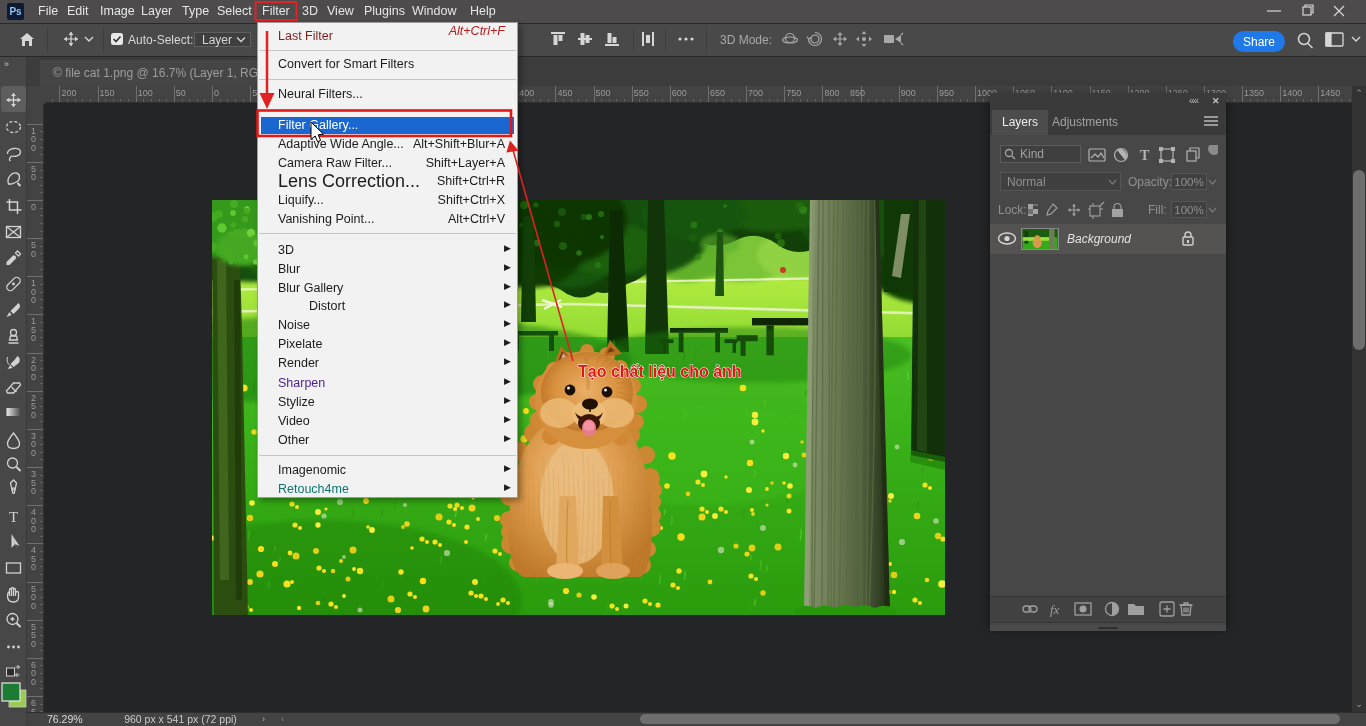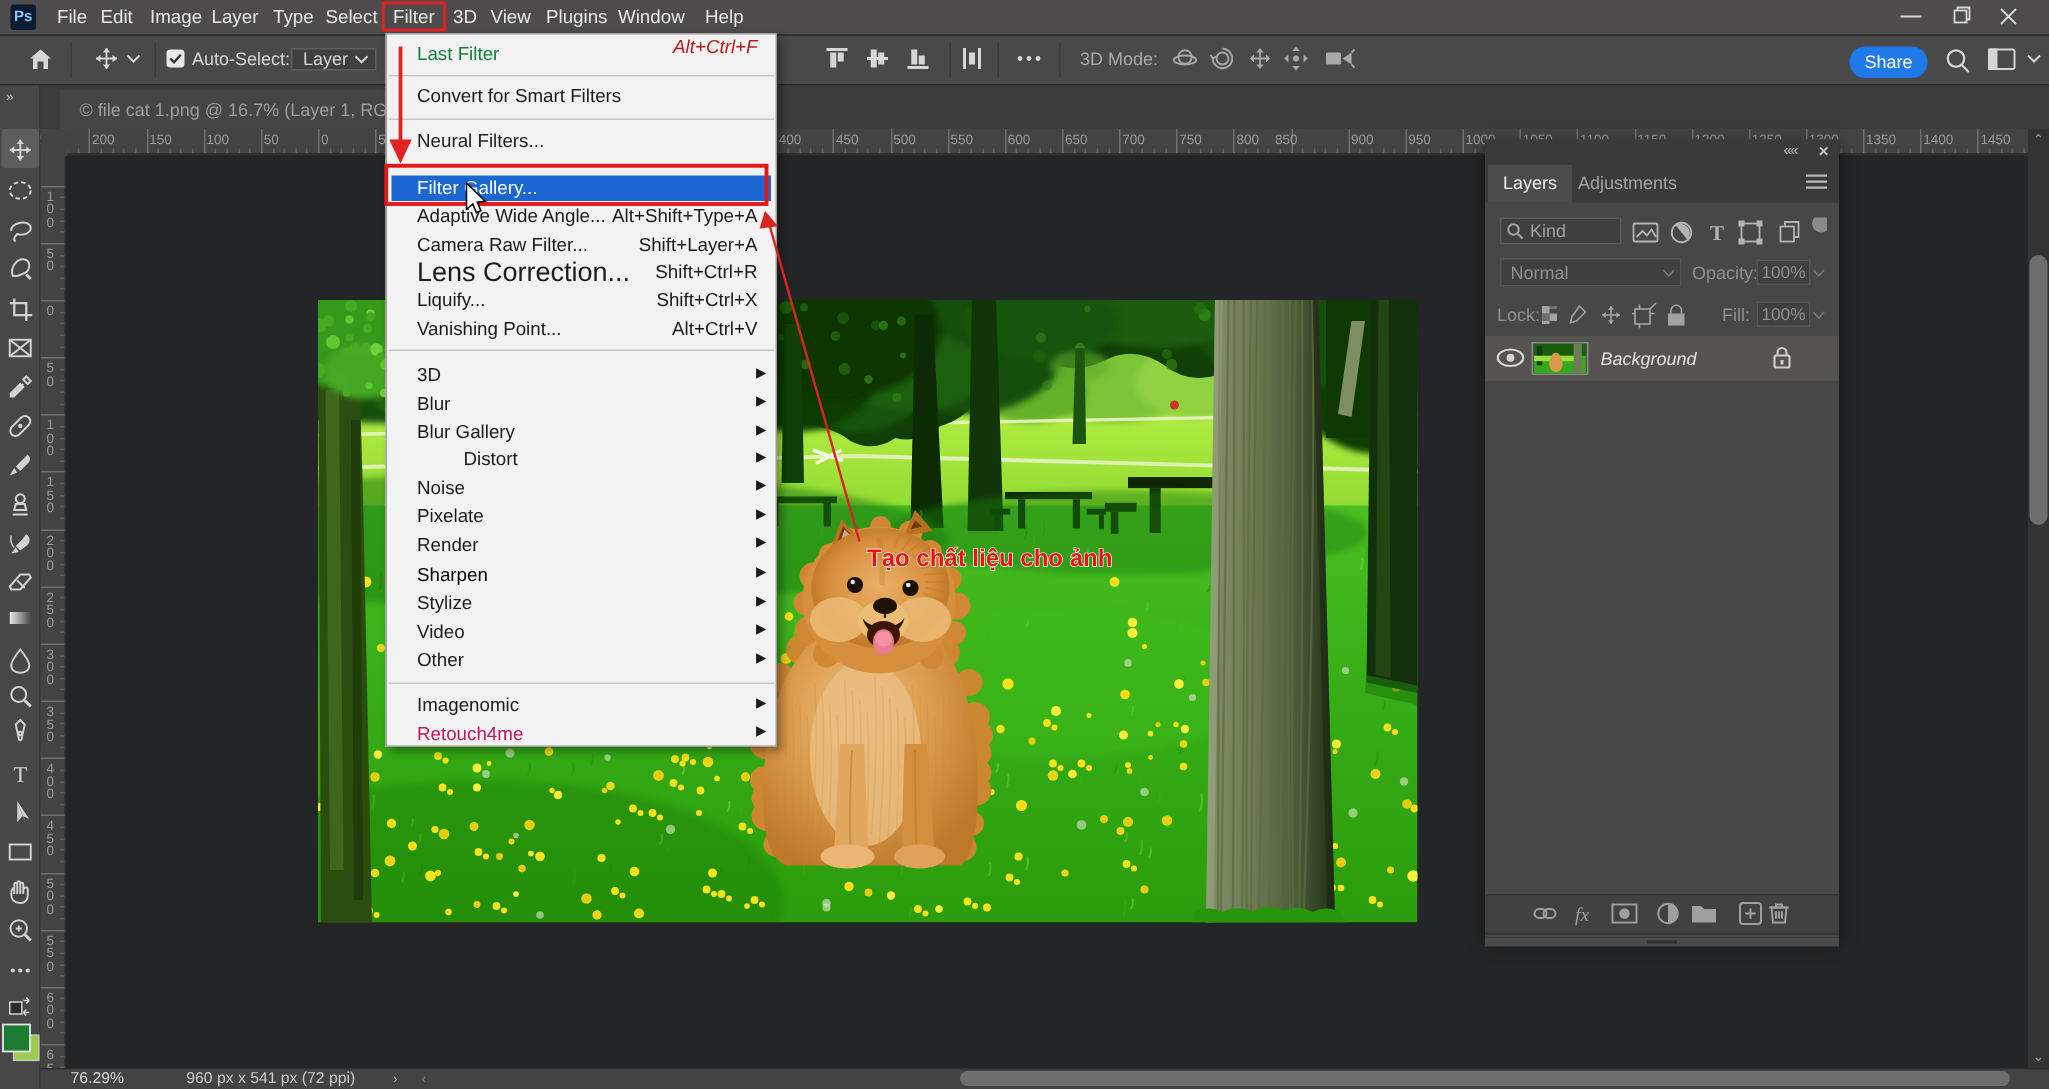--- a/index.html
+++ b/index.html
@@ -1419,30 +1419,30 @@
             <path d="M-5 -4 h10 l-1 10 h-8 Z"></path>
             <path d="M-6.5 -4 h13 M-2 -4 v-2 h4 v2 M-2 -1.5 v5 M0 -1.5 v5 M2 -1.5 v5"></path>
           </g>
 </g>
       </svg>
 </div>
 <div class="abs" style="left:990px;top:625px;width:236px;height:6px;background:#4a4a4a;"></div>
 <div class="abs" style="left:1098px;top:627px;width:20px;height:2px;background:#2f2f2f;"></div>
 
 <div class="abs" style="left:257px;top:22px;width:261px;height:476px;background:#f2f2f2;border:1px solid #9d9d9d;box-shadow:3px 3px 6px rgba(0,0,0,.35);">
-<div class="abs" style="left:20px;top:5.0px;height:16px;line-height:16px;font-size:12.5px;color:#15803d;white-space:nowrap;">Last Filter</div>
+<div class="abs" style="left:20px;top:5.0px;height:16px;line-height:16px;font-size:12.5px;color:#7f1d1d;white-space:nowrap;">Last Filter</div>
       <div class="abs" style="right:12px;top:0;height:16px;line-height:16px;font-size:12.5px;color:#b91c1c;font-style:italic;">Alt+Ctrl+F</div>
 <div class="abs" style="left:1px;top:26.5px;width:257px;height:1px;background:#c5c5c5;"></div>
 <div class="abs" style="left:20px;top:33.0px;height:16px;line-height:16px;font-size:12.5px;color:#1b1b1b;white-space:nowrap;">Convert for Smart Filters</div>
 <div class="abs" style="left:1px;top:55.5px;width:257px;height:1px;background:#c5c5c5;"></div>
 <div class="abs" style="left:20px;top:62.5px;height:16px;line-height:16px;font-size:12.5px;color:#1b1b1b;white-space:nowrap;">Neural Filters...</div>
 <div class="abs" style="left:3px;top:93.5px;width:253px;height:17px;background:#1a67d2;"></div>
 <div class="abs" style="left:20px;top:93.5px;height:16px;line-height:16px;font-size:12.5px;color:#ffffff;white-space:nowrap;">Filter Gallery...</div>
 <div class="abs" style="left:20px;top:112.5px;height:16px;line-height:16px;font-size:12.5px;color:#1b1b1b;white-space:nowrap;">Adaptive Wide Angle...</div>
-      <div class="abs" style="right:12px;top:112.5px;height:16px;line-height:16px;font-size:12.5px;color:#1b1b1b;">Alt+Shift+Type+A</div>
+      <div class="abs" style="right:12px;top:112.5px;height:16px;line-height:16px;font-size:12.5px;color:#1b1b1b;">Alt+Shift+Blur+A</div>
 <div class="abs" style="left:20px;top:131.5px;height:16px;line-height:16px;font-size:12.5px;color:#1b1b1b;white-space:nowrap;">Camera Raw Filter...</div>
       <div class="abs" style="right:12px;top:131.5px;height:16px;line-height:16px;font-size:12.5px;color:#1b1b1b;">Shift+Layer+A</div>
 <div class="abs" style="left:20px;top:150.0px;height:16px;line-height:16px;font-size:18px;color:#1b1b1b;white-space:nowrap;">Lens Correction...</div>
       <div class="abs" style="right:12px;top:150.0px;height:16px;line-height:16px;font-size:12.5px;color:#1b1b1b;">Shift+Ctrl+R</div>
 <div class="abs" style="left:20px;top:168.5px;height:16px;line-height:16px;font-size:12.5px;color:#1b1b1b;white-space:nowrap;">Liquify...</div>
       <div class="abs" style="right:12px;top:168.5px;height:16px;line-height:16px;font-size:12.5px;color:#1b1b1b;">Shift+Ctrl+X</div>
 <div class="abs" style="left:20px;top:187.5px;height:16px;line-height:16px;font-size:12.5px;color:#1b1b1b;white-space:nowrap;">Vanishing Point...</div>
       <div class="abs" style="right:12px;top:187.5px;height:16px;line-height:16px;font-size:12.5px;color:#1b1b1b;">Alt+Ctrl+V</div>
 <div class="abs" style="left:1px;top:209.5px;width:257px;height:1px;background:#c5c5c5;"></div>
 <div class="abs" style="left:20px;top:218.5px;height:16px;line-height:16px;font-size:12.5px;color:#1b1b1b;white-space:nowrap;">3D</div>
@@ -1452,32 +1452,32 @@
 <div class="abs" style="left:20px;top:256.5px;height:16px;line-height:16px;font-size:12.5px;color:#1b1b1b;white-space:nowrap;">Blur Gallery</div>
       <div class="abs" style="left:246px;top:257.5px;font-size:9px;color:#1b1b1b;">▶</div>
 <div class="abs" style="left:20px;top:275.0px;height:16px;line-height:16px;font-size:12.5px;color:#1b1b1b;white-space:nowrap;margin-left:31px;">Distort</div>
       <div class="abs" style="left:246px;top:276.0px;font-size:9px;color:#1b1b1b;">▶</div>
 <div class="abs" style="left:20px;top:294.0px;height:16px;line-height:16px;font-size:12.5px;color:#1b1b1b;white-space:nowrap;">Noise</div>
       <div class="abs" style="left:246px;top:295.0px;font-size:9px;color:#1b1b1b;">▶</div>
 <div class="abs" style="left:20px;top:313.0px;height:16px;line-height:16px;font-size:12.5px;color:#1b1b1b;white-space:nowrap;">Pixelate</div>
       <div class="abs" style="left:246px;top:314.0px;font-size:9px;color:#1b1b1b;">▶</div>
 <div class="abs" style="left:20px;top:332.0px;height:16px;line-height:16px;font-size:12.5px;color:#1b1b1b;white-space:nowrap;">Render</div>
       <div class="abs" style="left:246px;top:333.0px;font-size:9px;color:#1b1b1b;">▶</div>
-<div class="abs" style="left:20px;top:351.5px;height:16px;line-height:16px;font-size:12.5px;color:#000000;white-space:nowrap;">Sharpen</div>
+<div class="abs" style="left:20px;top:351.5px;height:16px;line-height:16px;font-size:12.5px;color:#4c1d95;white-space:nowrap;">Sharpen</div>
       <div class="abs" style="left:246px;top:352.5px;font-size:9px;color:#1b1b1b;">▶</div>
 <div class="abs" style="left:20px;top:370.5px;height:16px;line-height:16px;font-size:12.5px;color:#1b1b1b;white-space:nowrap;">Stylize</div>
       <div class="abs" style="left:246px;top:371.5px;font-size:9px;color:#1b1b1b;">▶</div>
 <div class="abs" style="left:20px;top:389.5px;height:16px;line-height:16px;font-size:12.5px;color:#1b1b1b;white-space:nowrap;">Video</div>
       <div class="abs" style="left:246px;top:390.5px;font-size:9px;color:#1b1b1b;">▶</div>
 <div class="abs" style="left:20px;top:408.5px;height:16px;line-height:16px;font-size:12.5px;color:#1b1b1b;white-space:nowrap;">Other</div>
       <div class="abs" style="left:246px;top:409.5px;font-size:9px;color:#1b1b1b;">▶</div>
 <div class="abs" style="left:1px;top:431.5px;width:257px;height:1px;background:#c5c5c5;"></div>
 <div class="abs" style="left:20px;top:438.5px;height:16px;line-height:16px;font-size:12.5px;color:#1b1b1b;white-space:nowrap;">Imagenomic</div>
       <div class="abs" style="left:246px;top:439.5px;font-size:9px;color:#1b1b1b;">▶</div>
-<div class="abs" style="left:20px;top:458.0px;height:16px;line-height:16px;font-size:12.5px;color:#be185d;white-space:nowrap;">Retouch4me</div>
+<div class="abs" style="left:20px;top:458.0px;height:16px;line-height:16px;font-size:12.5px;color:#0f766e;white-space:nowrap;">Retouch4me</div>
       <div class="abs" style="left:246px;top:459.0px;font-size:9px;color:#1b1b1b;">▶</div>
 </div>
 
 <svg class="abs" style="left:0;top:0;width:1366px;height:726px;pointer-events:none;" viewBox="0 0 1366 726">
 <defs></defs>
 <rect x="255.5" y="2" width="41" height="18" fill="none" stroke="#e02222" stroke-width="2"></rect>
 <line x1="267" y1="31" x2="267" y2="95" stroke="#e02222" stroke-width="2.5"></line>
 <polygon points="259.5,93 274.5,93 267,109" fill="#e02222"></polygon>
 <rect x="257.5" y="110.5" width="253.5" height="25.5" fill="none" stroke="#e01818" stroke-width="2.6"></rect>
 <line x1="573" y1="361" x2="513" y2="150" stroke="#dd2222" stroke-width="1.6"></line>

